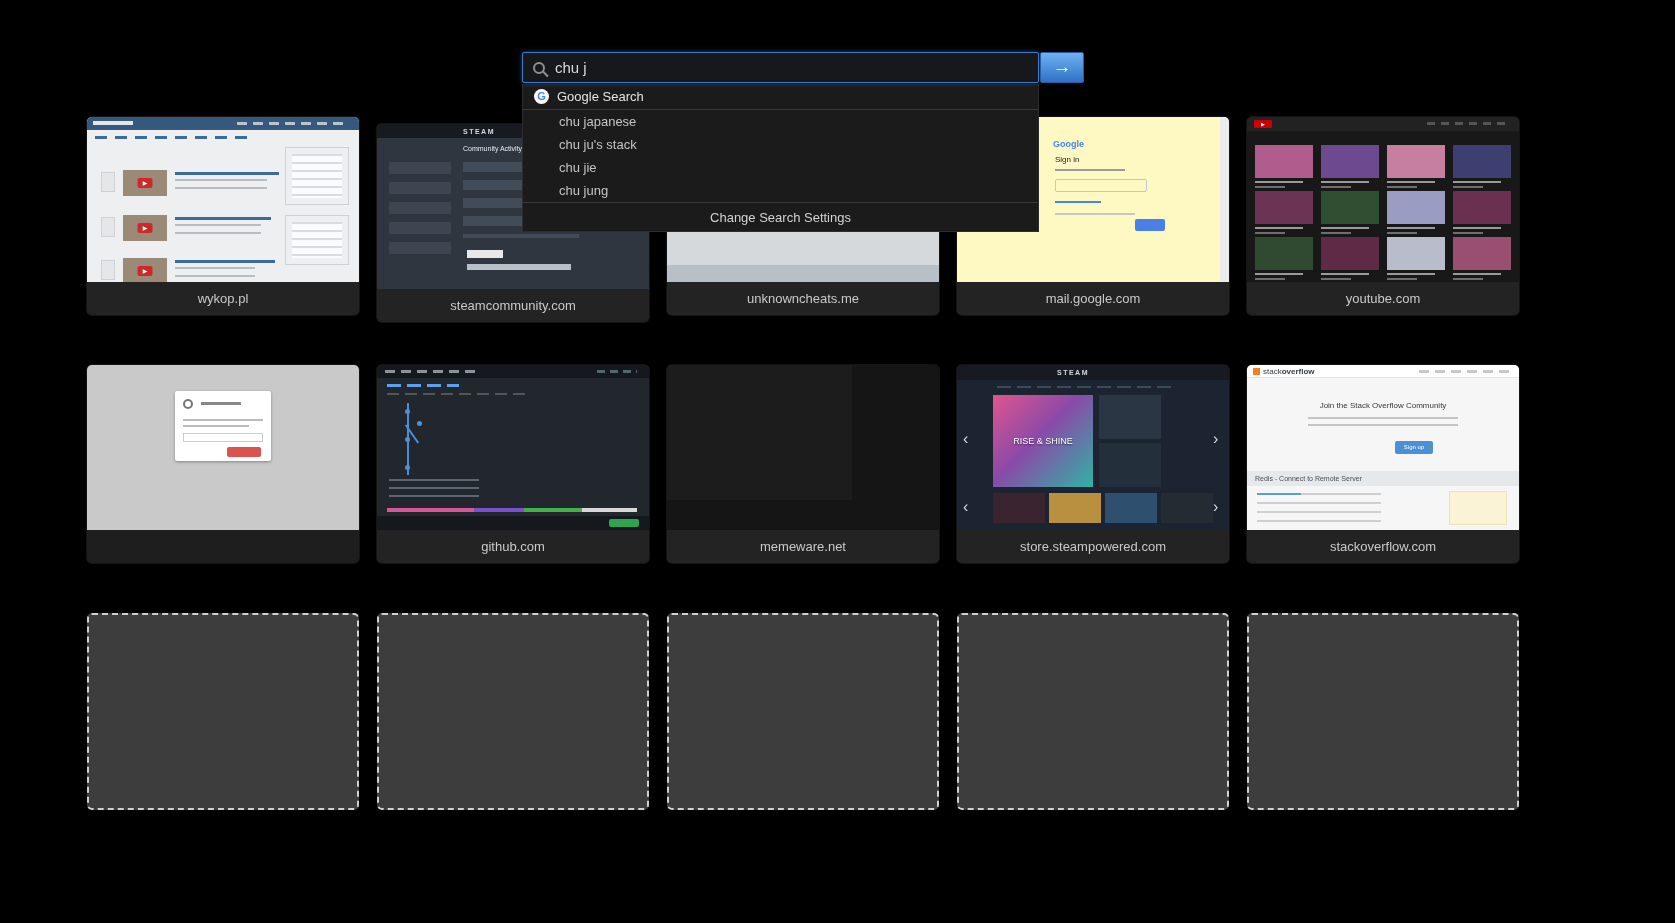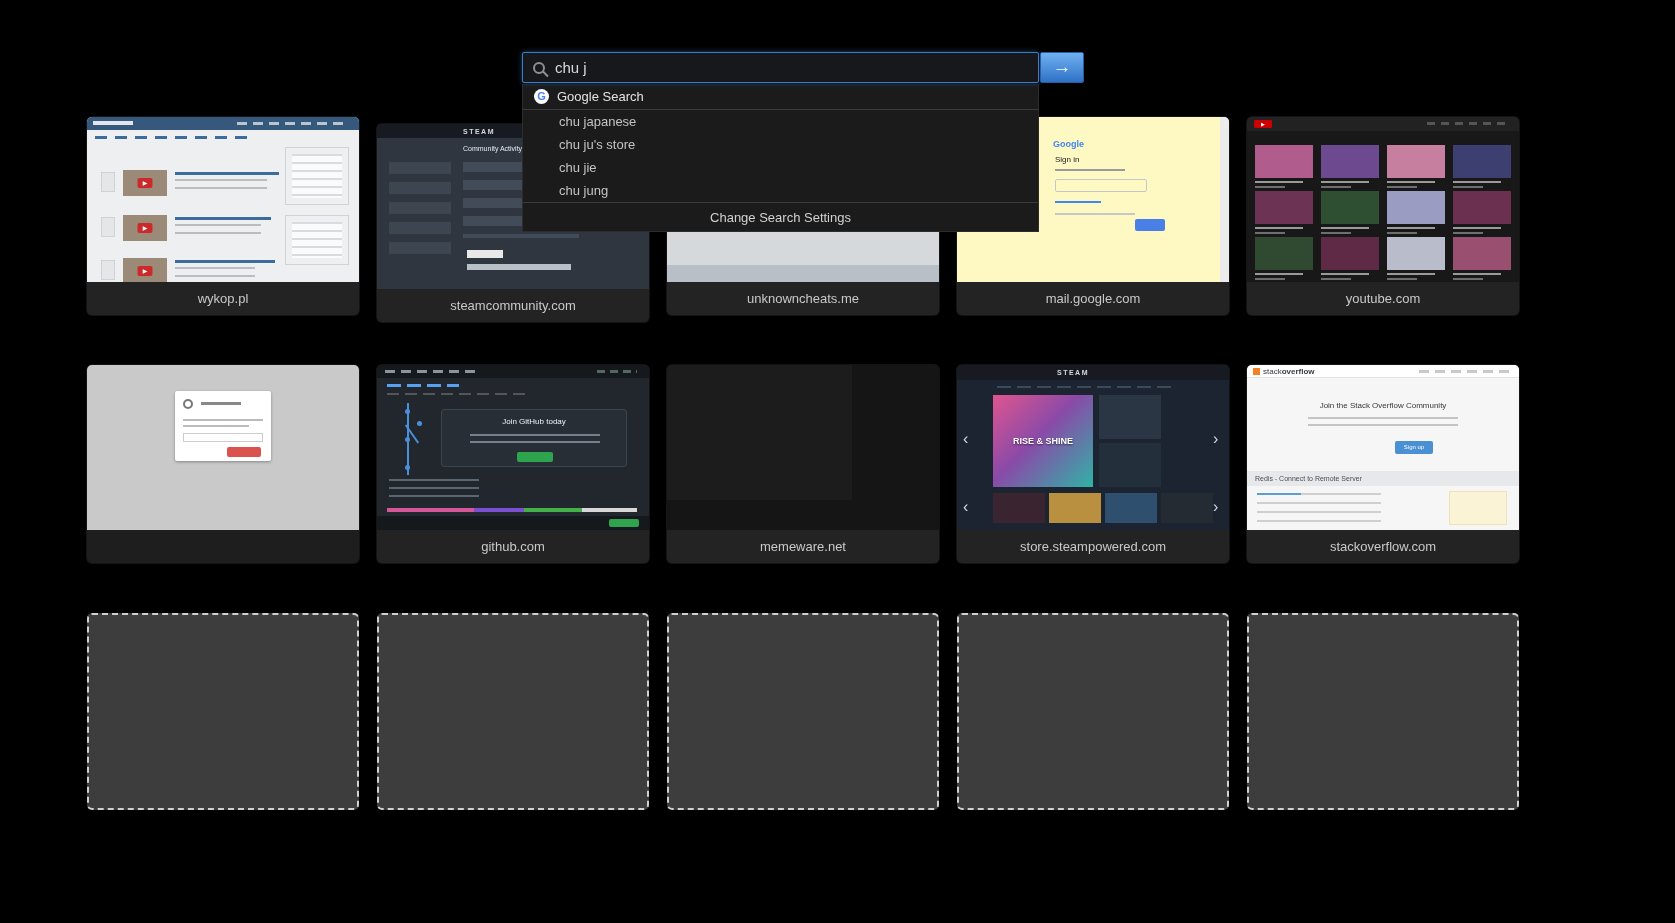--- a/index.html
+++ b/index.html
@@ -86,21 +86,21 @@
   <div class="gobtn">
     <span>→</span>
   </div>
 
   <div class="dropdown">
     <div class="engine-row">
       <span class="gicon">G</span>
       <span>Google Search</span>
     </div>
     <div class="sugg">chu japanese</div>
-    <div class="sugg">chu ju's store</div>
+    <div class="sugg">chu ju's stack</div>
     <div class="sugg">chu jie</div>
     <div class="sugg">chu jung</div>
     <div class="settings-row">Change Search Settings</div>
   </div>
 
   <div class="tile" style="left:87px;top:117px">
     <div class="thumb" style="background:#edeff1">
       <div class="hbar" style="height:13px;background:#35587c"></div>
       <div class="abs" style="left:6px;top:4px;width:40px;height:4px;background:rgba(255,255,255,.85)"></div>
       <div class="dashes" style="left:150px;top:5px;width:110px;background:repeating-linear-gradient(90deg,#b9c6d2 0 10px,transparent 10px 16px)"></div>
@@ -216,25 +216,20 @@
       <div class="dashes" style="left:220px;top:5px;width:40px;background:repeating-linear-gradient(90deg,#566 0 8px,transparent 8px 13px)"></div>
       <div class="dashes" style="left:10px;top:19px;width:72px;background:repeating-linear-gradient(90deg,#58a0f0 0 14px,transparent 14px 20px)"></div>
       <div class="dashes" style="left:10px;top:28px;width:140px;height:2px;background:repeating-linear-gradient(90deg,#555 0 12px,transparent 12px 18px)"></div>
       <div class="abs" style="left:30px;top:38px;width:2px;height:72px;background:#4a90d9"></div>
       <div class="abs" style="left:34px;top:58px;width:2px;height:22px;background:#4a90d9;transform:rotate(-35deg)"></div>
       <div class="ghdot" style="left:28px;top:44px"></div>
       <div class="ghdot" style="left:28px;top:72px"></div>
       <div class="ghdot" style="left:40px;top:56px"></div>
       <div class="ghdot" style="left:28px;top:100px"></div>
       <div class="lines" style="left:12px;top:114px;width:90px;height:24px;background:repeating-linear-gradient(#5c6670 0 2px,transparent 2px 8px)"></div>
-      <div class="abs" style="left:64px;top:44px;width:186px;height:58px;background:#272e36;border:1px solid #3b434c;border-radius:3px">
-        <div class="abs" style="left:0;right:0;top:7px;text-align:center;font-size:8px;color:#eef2f6">Join GitHub today</div>
-        <div class="abs" style="left:28px;top:24px;width:130px;height:12px;background:repeating-linear-gradient(#77808a 0 2px,transparent 2px 7px)"></div>
-        <div class="abs" style="left:75px;top:42px;width:36px;height:10px;background:#2ea44f;border-radius:2px"></div>
-      </div>
       <div class="abs" style="left:10px;top:143px;width:250px;height:4px;background:linear-gradient(90deg,#d6569a 0 35%,#7a4fd0 35% 55%,#43b04a 55% 78%,#d8d8d8 78% 100%)"></div>
       <div class="abs" style="left:0;right:0;top:151px;height:14px;background:#15181c">
         <div class="abs" style="right:10px;top:3px;width:30px;height:8px;background:#2ea44f;border-radius:2px"></div>
       </div>
     </div>
     <div class="tlabel">github.com</div>
   </div>
 
   <div class="tile" style="left:667px;top:365px">
     <div class="thumb" style="background:#151515">
@@ -242,21 +237,21 @@
     </div>
     <div class="tlabel">memeware.net</div>
   </div>
 
   <div class="tile" style="left:957px;top:365px">
     <div class="thumb" style="background:#1b2430">
       <div class="hbar" style="height:15px;background:#171a21"></div>
       <span class="steamlogo" style="left:100px;top:4px">STEAM</span>
       <div class="dashes" style="left:40px;top:21px;width:180px;height:2px;background:repeating-linear-gradient(90deg,#3a4a5a 0 14px,transparent 14px 20px)"></div>
       <div class="abs" style="left:36px;top:30px;width:100px;height:92px;background:linear-gradient(135deg,#e0558f,#8a4aa8 45%,#2fb3a6);display:flex;align-items:center;justify-content:center">
-        <span style="font-size:9px;font-weight:bold;color:#fff;text-shadow:0 1px 2px rgba(0,0,0,.6)">RISE &amp; SHINE</span>
+        <span style="font-size:9px;font-weight:normal;color:#fff;text-shadow:0 1px 2px rgba(0,0,0,.6)">RISE &amp; SHINE</span>
       </div>
       <div class="abs" style="left:142px;top:30px;width:62px;height:44px;background:#2a3644"></div>
       <div class="abs" style="left:142px;top:78px;width:62px;height:44px;background:#242f3c"></div>
       <div class="abs" style="left:36px;top:128px;width:52px;height:30px;background:#3a2430"></div>
       <div class="abs" style="left:92px;top:128px;width:52px;height:30px;background:#b89040"></div>
       <div class="abs" style="left:148px;top:128px;width:52px;height:30px;background:#2f4f6f"></div>
       <div class="abs" style="left:204px;top:128px;width:52px;height:30px;background:#252b33"></div>
       <span class="chev" style="left:6px;top:66px">‹</span>
       <span class="chev" style="left:256px;top:66px">›</span>
       <span class="chev" style="left:6px;top:134px">‹</span>

